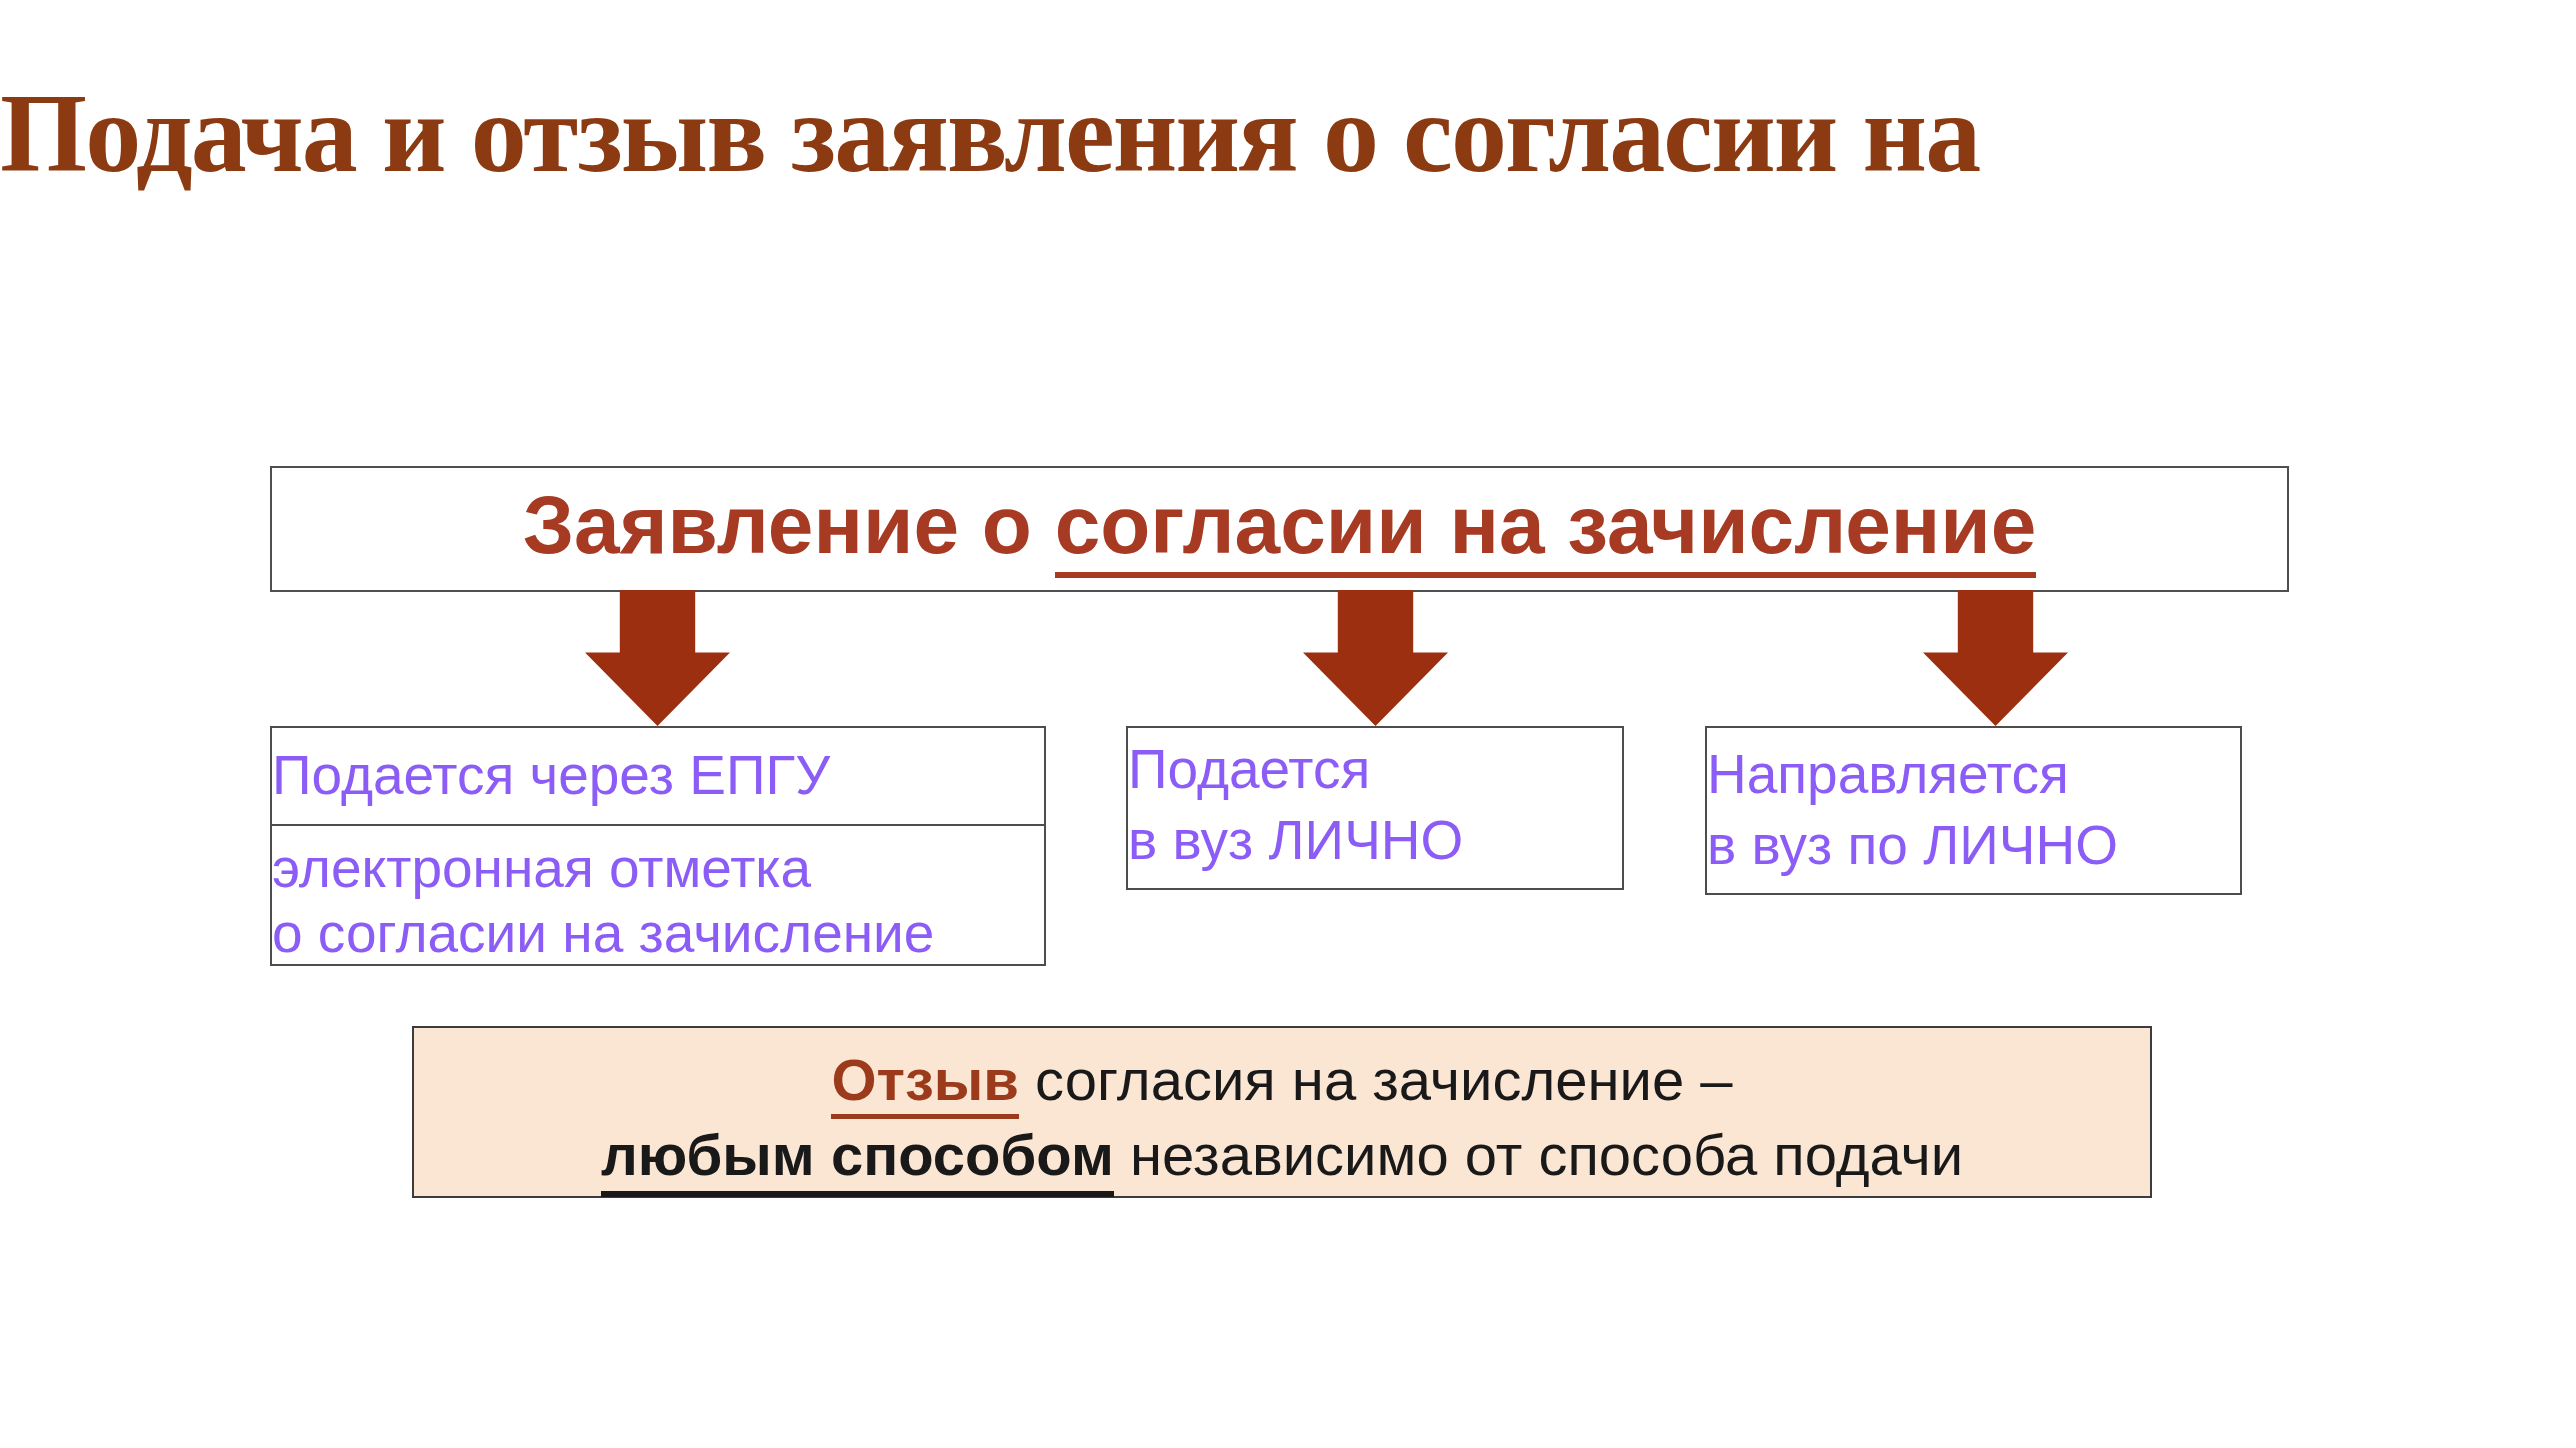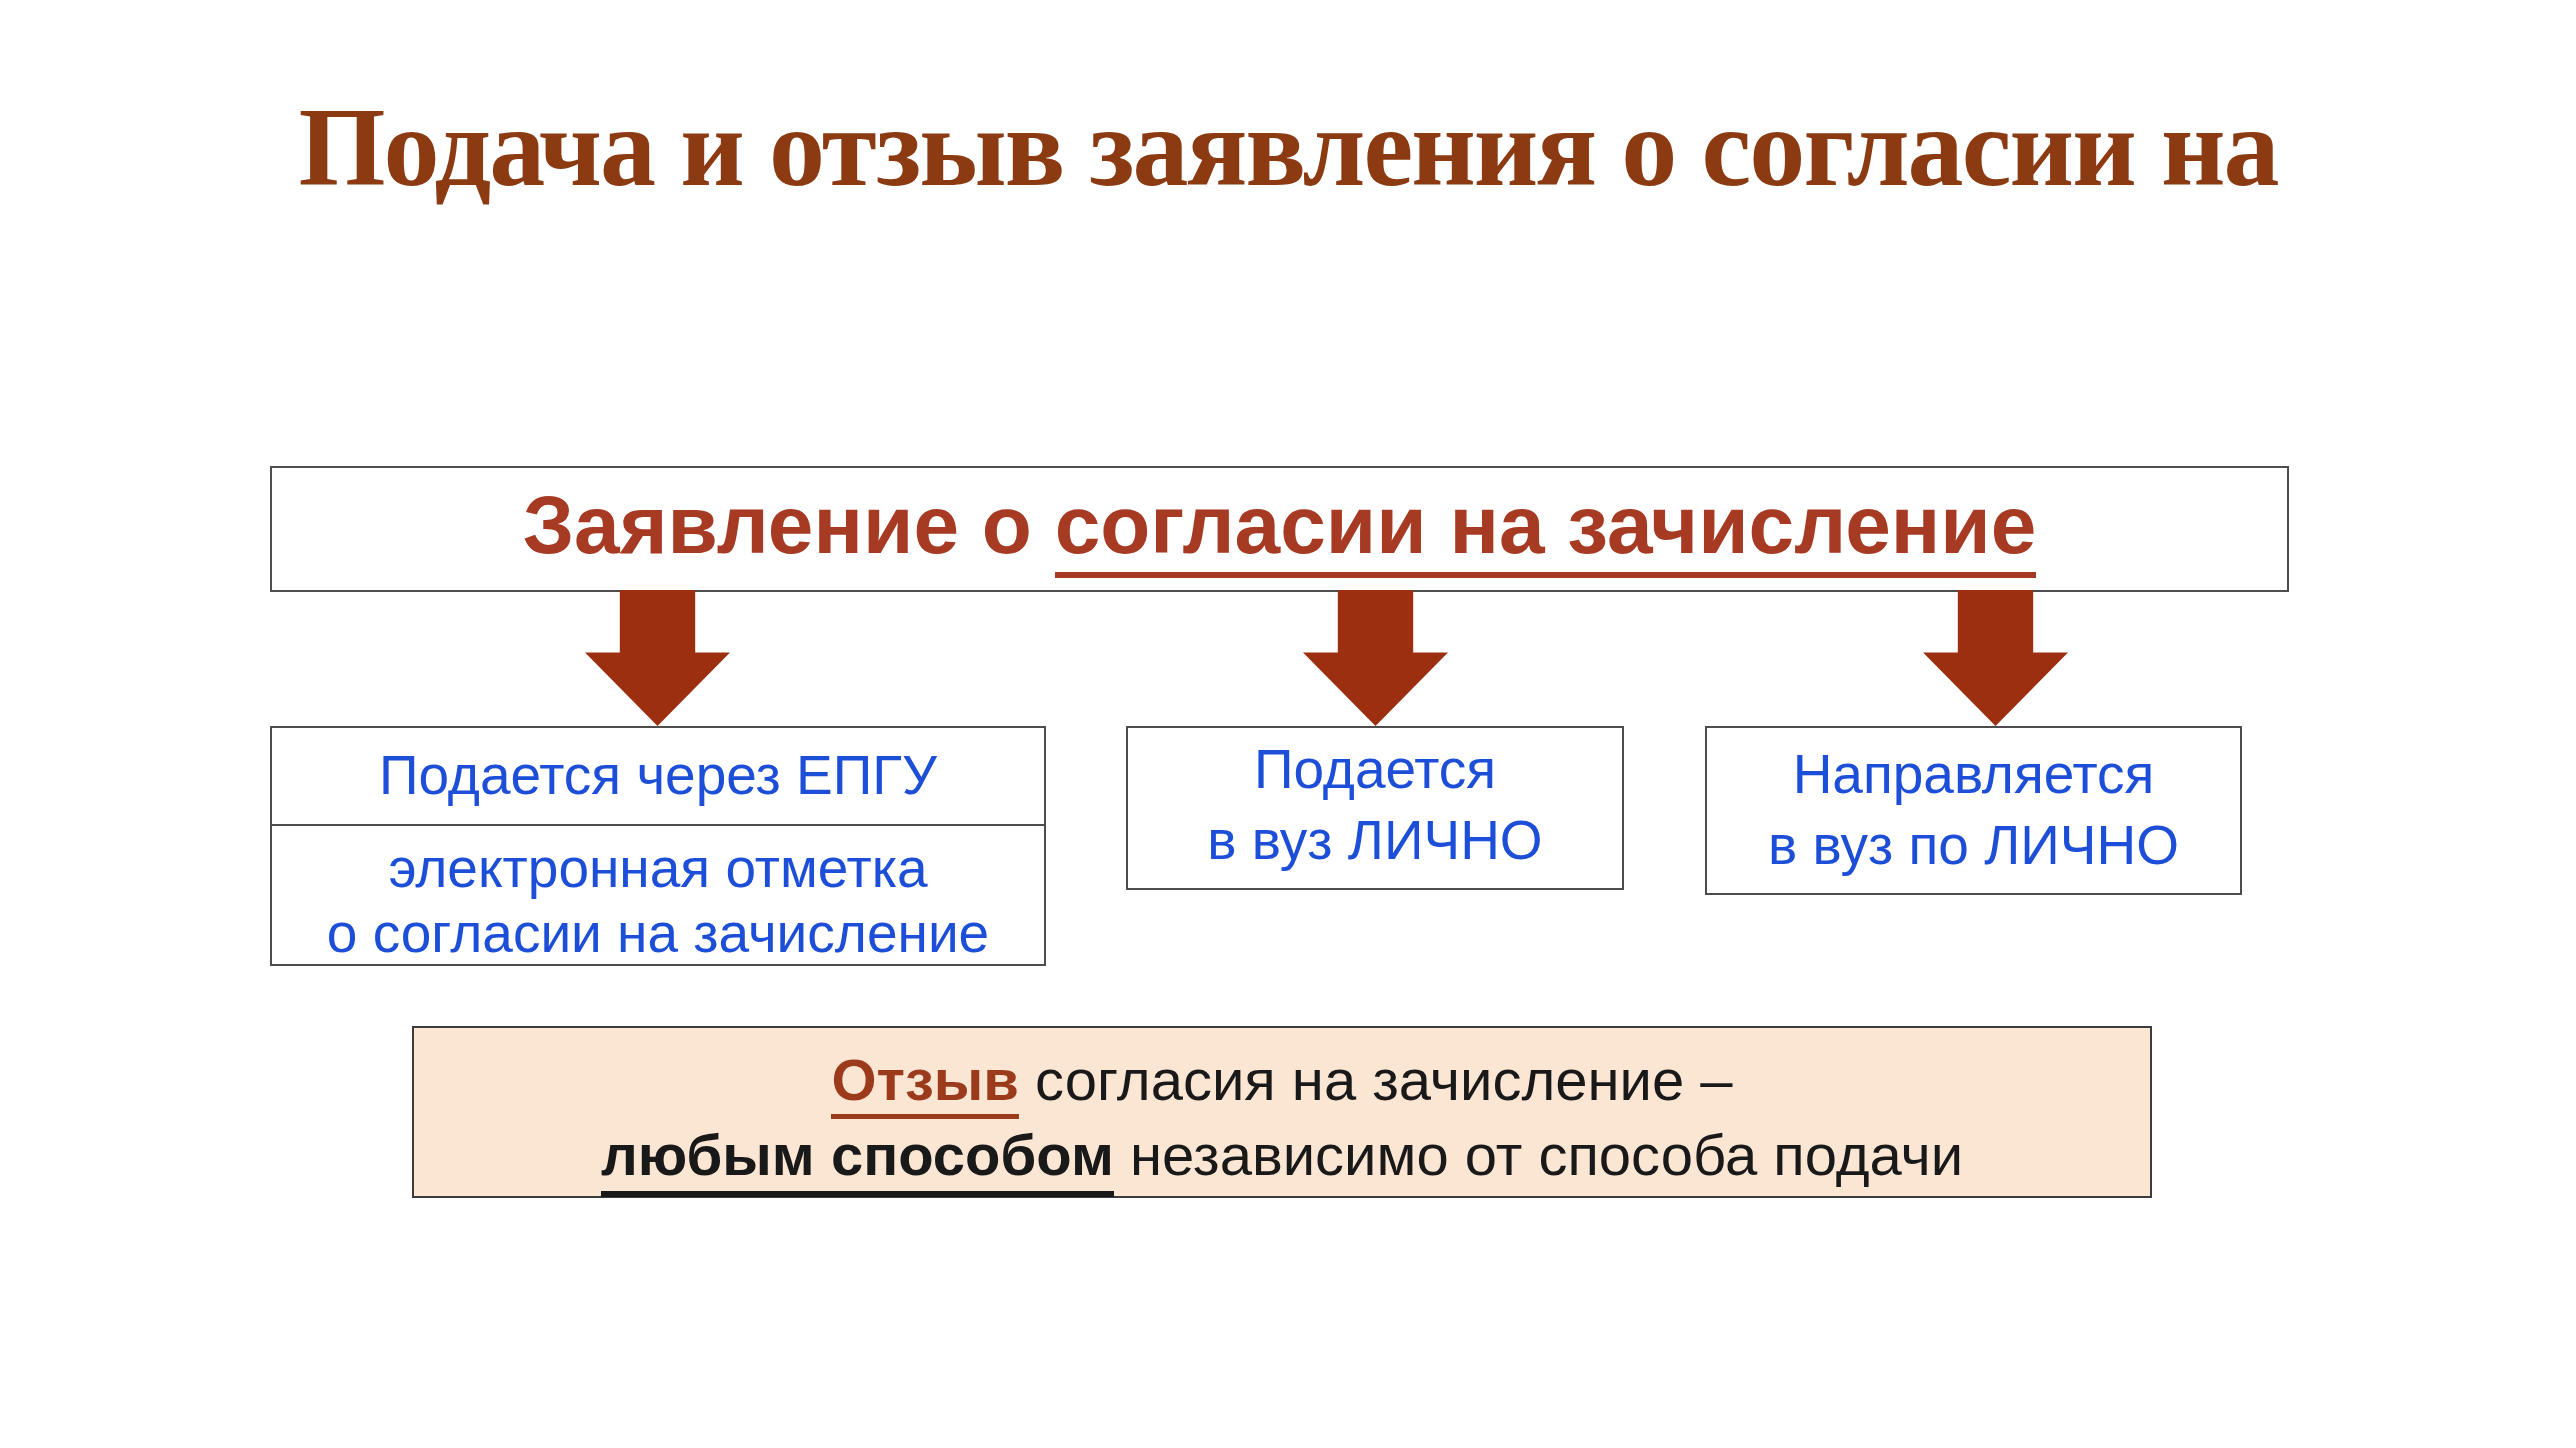--- a/index.html
+++ b/index.html
@@ -2,22 +2,22 @@
 <html style="--c-title: #8B3A12; --c-heading: #A63A22; --c-arrow: #9C2F10; --c-accent: #9C3A1C; --c-beige: #FBE6D4;"><head>
 <meta charset="utf-8">
 <style>
   html,body { margin:0; padding:0; background:#ffffff; }
   .slide {
     position:relative; width:2576px; height:1449px; background:#ffffff;
     font-family:"Liberation Sans", sans-serif; overflow:hidden;
   }
   
   .slide-title {
-    position:absolute; top:84px; left:0; width:100%;
-    text-align:center;
+    position:absolute; top:70px; left:0; width:100%;
+    text-align:left;
     font-family:"Liberation Serif", serif; font-weight:bold;
     font-size:112px; line-height:127px;
     color:var(--c-title,#8B3A12);
     letter-spacing:-1.9px;
   }
   
   .header-box {
     position:absolute; left:270px; top:466px; width:2019px; height:126px;
     box-sizing:border-box; border:2.9px solid #4f4f4f; background:#ffffff;
     text-align:center; line-height:114px;
@@ -31,21 +31,21 @@
     position:absolute; top:590px; width:145px; height:136px;
     background:var(--c-arrow,#9C2F10);
     clip-path:polygon(24% 0, 76% 0, 76% 46%, 100% 46%, 50% 100%, 0 46%, 24% 46%);
   }
   .arrow-left   { left:585px; }
   .arrow-middle { left:1303px; }
   .arrow-right  { left:1923px; }
   
   .wbox {
     position:absolute; box-sizing:border-box; background:#ffffff;
-    border:2.9px solid #4d4d4d; text-align:center; color:#1d4ed8;
+    border:2.9px solid #4d4d4d; text-align:left; color:#8b5cf6;
     font-size:55px;
   }
   .box-epgu { left:270px; top:726px; width:776px; height:240px; }
   .epgu-top {
     box-sizing:border-box; height:98px; line-height:95px;
     border-bottom:2.9px solid #4d4d4d;
   }
   .epgu-note { padding-top:10px; line-height:65px; font-weight:normal; }
   .box-person { left:1126px; top:726px; width:498px; height:164px; padding-top:6px; line-height:71px; }
   .box-mail   { left:1705px; top:726px; width:537px; height:169px; padding-top:10.6px; line-height:71px; }

